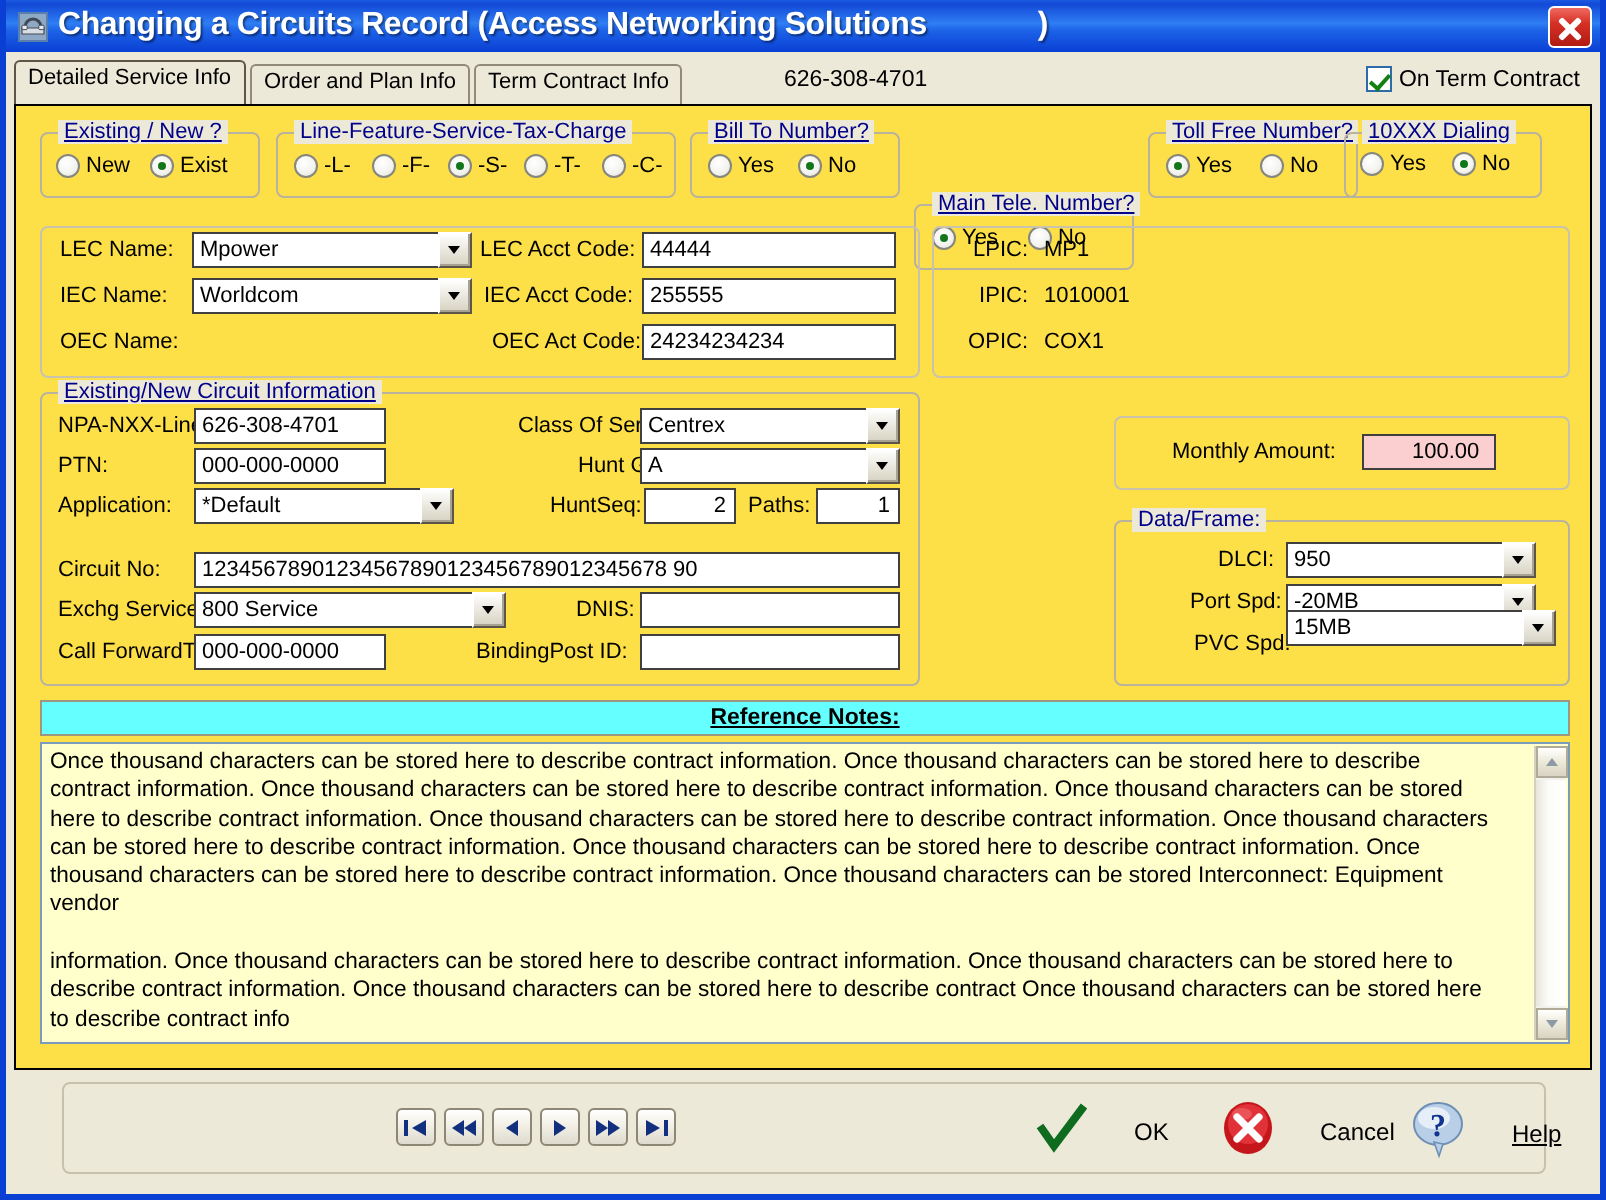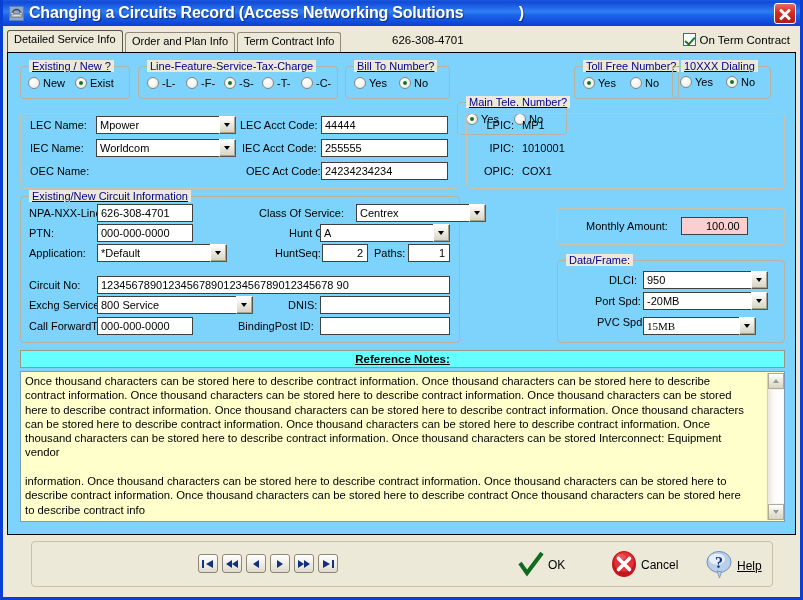--- a/index.html
+++ b/index.html
@@ -104,21 +104,21 @@
     width: 4px; height: 8px;
     border: solid #128012;
     border-width: 0 2px 2px 0;
     transform: rotate(42deg);
   }
 
   
   #client {
     position: absolute; left: 4px; top: 52px;
     width: 789px; height: 483px;
-    background: #7dd3fc;
+    background: #fde047;
     border: 1px solid #000;
   }
 
   
   .gb {
     position: absolute;
     border: 1px solid #b9b29e;
     border-radius: 4px;
     background: transparent;
   }
@@ -264,21 +264,21 @@
   .navbtn {
     position: absolute; top: 12px; width: 20px; height: 19px;
     background: linear-gradient(to bottom,#ffffff 0%,#f2f0e6 45%,#dedace 100%);
     border: 1px solid #8d8876;
     border-radius: 3px;
     cursor: pointer;
   }
   .navbtn svg { position: absolute; left: 2px; top: 3px; }
   .actbtn {
     position: absolute; top: 8px;
-    display: flex; align-items: center; gap: 3px;
+    display: flex; align-items: center; gap: 22px;
     cursor: pointer;
   }
   .actbtn .alab { font-size: 12px; color: #000; }
   .actbtn .alab u { text-decoration: underline; }
 </style>
 </head>
 <body>
 
 <div id="window">
 
@@ -432,21 +432,21 @@
     <div class="lab" style="left:466px; top:112px; width:40px; text-align:right;"><span>OPIC:</span></div>
     <div class="statval" style="left:514px; top:112px;">COX1</div>
 
     <div class="gb" style="left:12px; top:143px; width:440px; height:147px;">
       <span class="gb-title u">Existing/New Circuit Information</span>
     </div>
 
     <div class="lab" style="left:21px; top:154px;"><span>NPA-NXX-Line:</span></div>
     <div class="fld" style="left:89px; top:151px; width:96px; height:18px;">626-308-4701</div>
     <div class="lab" style="left:251px; top:154px;"><span>Class Of Service:</span></div>
-    <div class="combo" style="left:312px; top:151px; width:130px; height:18px;margin-left:36px;">
+    <div class="combo" style="left:312px; top:151px; width:130px; height:18px;">
       <span class="cbox">Centrex</span>
       <span class="carrow"></span>
     </div>
 
     <div class="lab" style="left:21px; top:174px;"><span>PTN:</span></div>
     <div class="fld" style="left:89px; top:171px; width:96px; height:18px;">000-000-0000</div>
     <div class="lab" style="left:281px; top:174px;"><span>Hunt Group:</span></div>
     <div class="combo" style="left:312px; top:171px; width:130px; height:18px;">
       <span class="cbox">A</span>
       <span class="carrow"></span>
@@ -489,21 +489,21 @@
     <div class="combo" style="left:635px; top:218px; width:125px; height:18px;">
       <span class="cbox">950</span>
       <span class="carrow"></span>
     </div>
     <div class="lab" style="left:587px; top:242px;"><span>Port Spd:</span></div>
     <div class="combo" style="left:635px; top:239px; width:125px; height:18px;">
       <span class="cbox">-20MB</span>
       <span class="carrow"></span>
     </div>
     <div class="lab" style="left:589px; top:263px;"><span>PVC Spd:</span></div>
-    <div class="combo" style="left:635px; top:264px; width:113px; height:18px;font-family:Liberation Serif, serif;">
+    <div class="combo" style="left:635px; top:252px; width:135px; height:18px;">
       <span class="cbox">15MB</span>
       <span class="carrow"></span>
     </div>
 
     <div id="notes-hdr" style="left:12px; top:297px; width:765px; height:18px;">
       <span>Reference Notes:</span>
     </div>
     <div id="notes-box" style="left:12px; top:318px; width:765px; height:151px;">
       <div id="notes-text">Once thousand characters can be stored here to describe contract information. Once thousand characters can be stored here to describe contract information. Once thousand characters can be stored here to describe contract information. Once thousand characters can be stored here to describe contract information. Once thousand characters can be stored here to describe contract information. Once thousand characters can be stored here to describe contract information. Once thousand characters can be stored here to describe contract information. Once thousand characters can be stored here to describe contract information. Once thousand characters can be stored Interconnect: Equipment vendor
 

